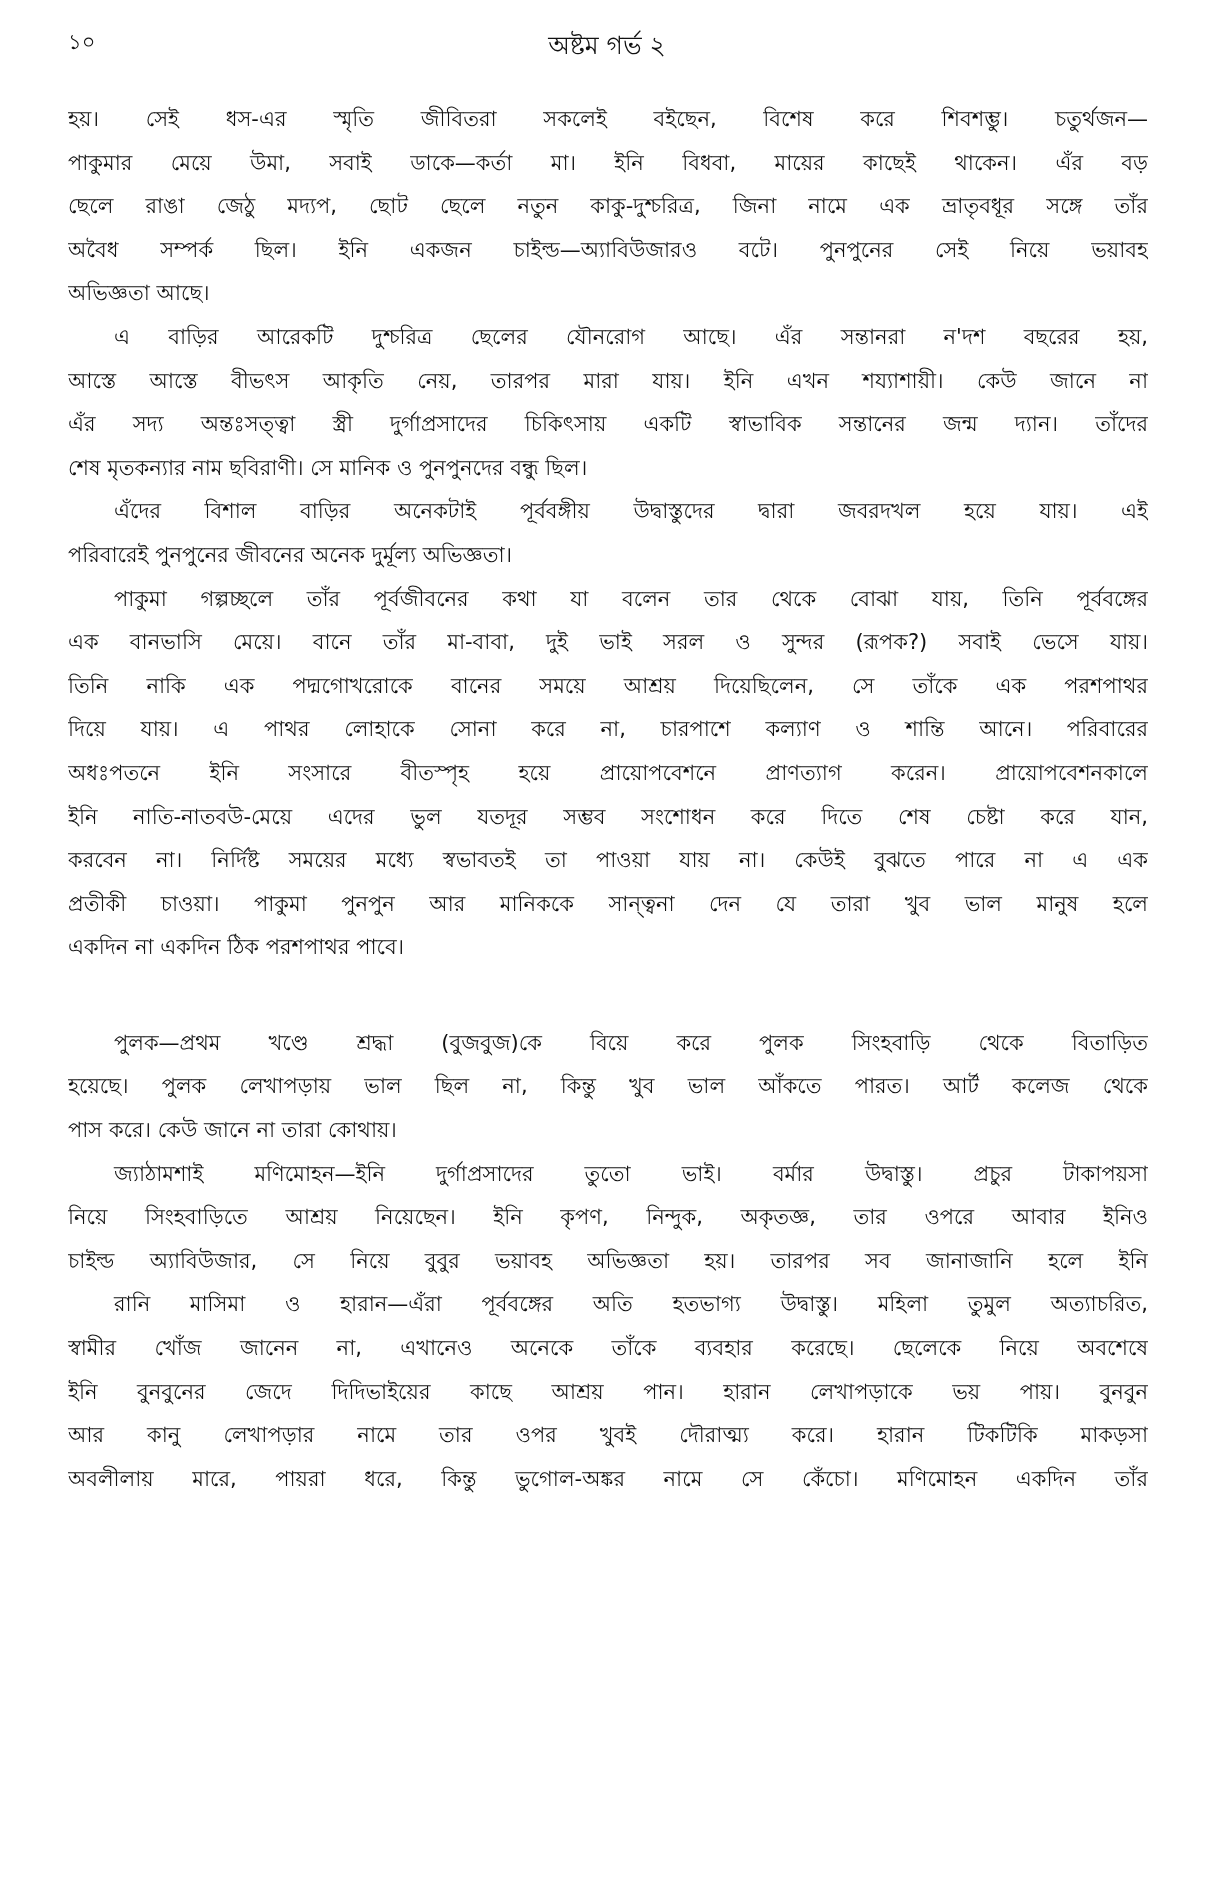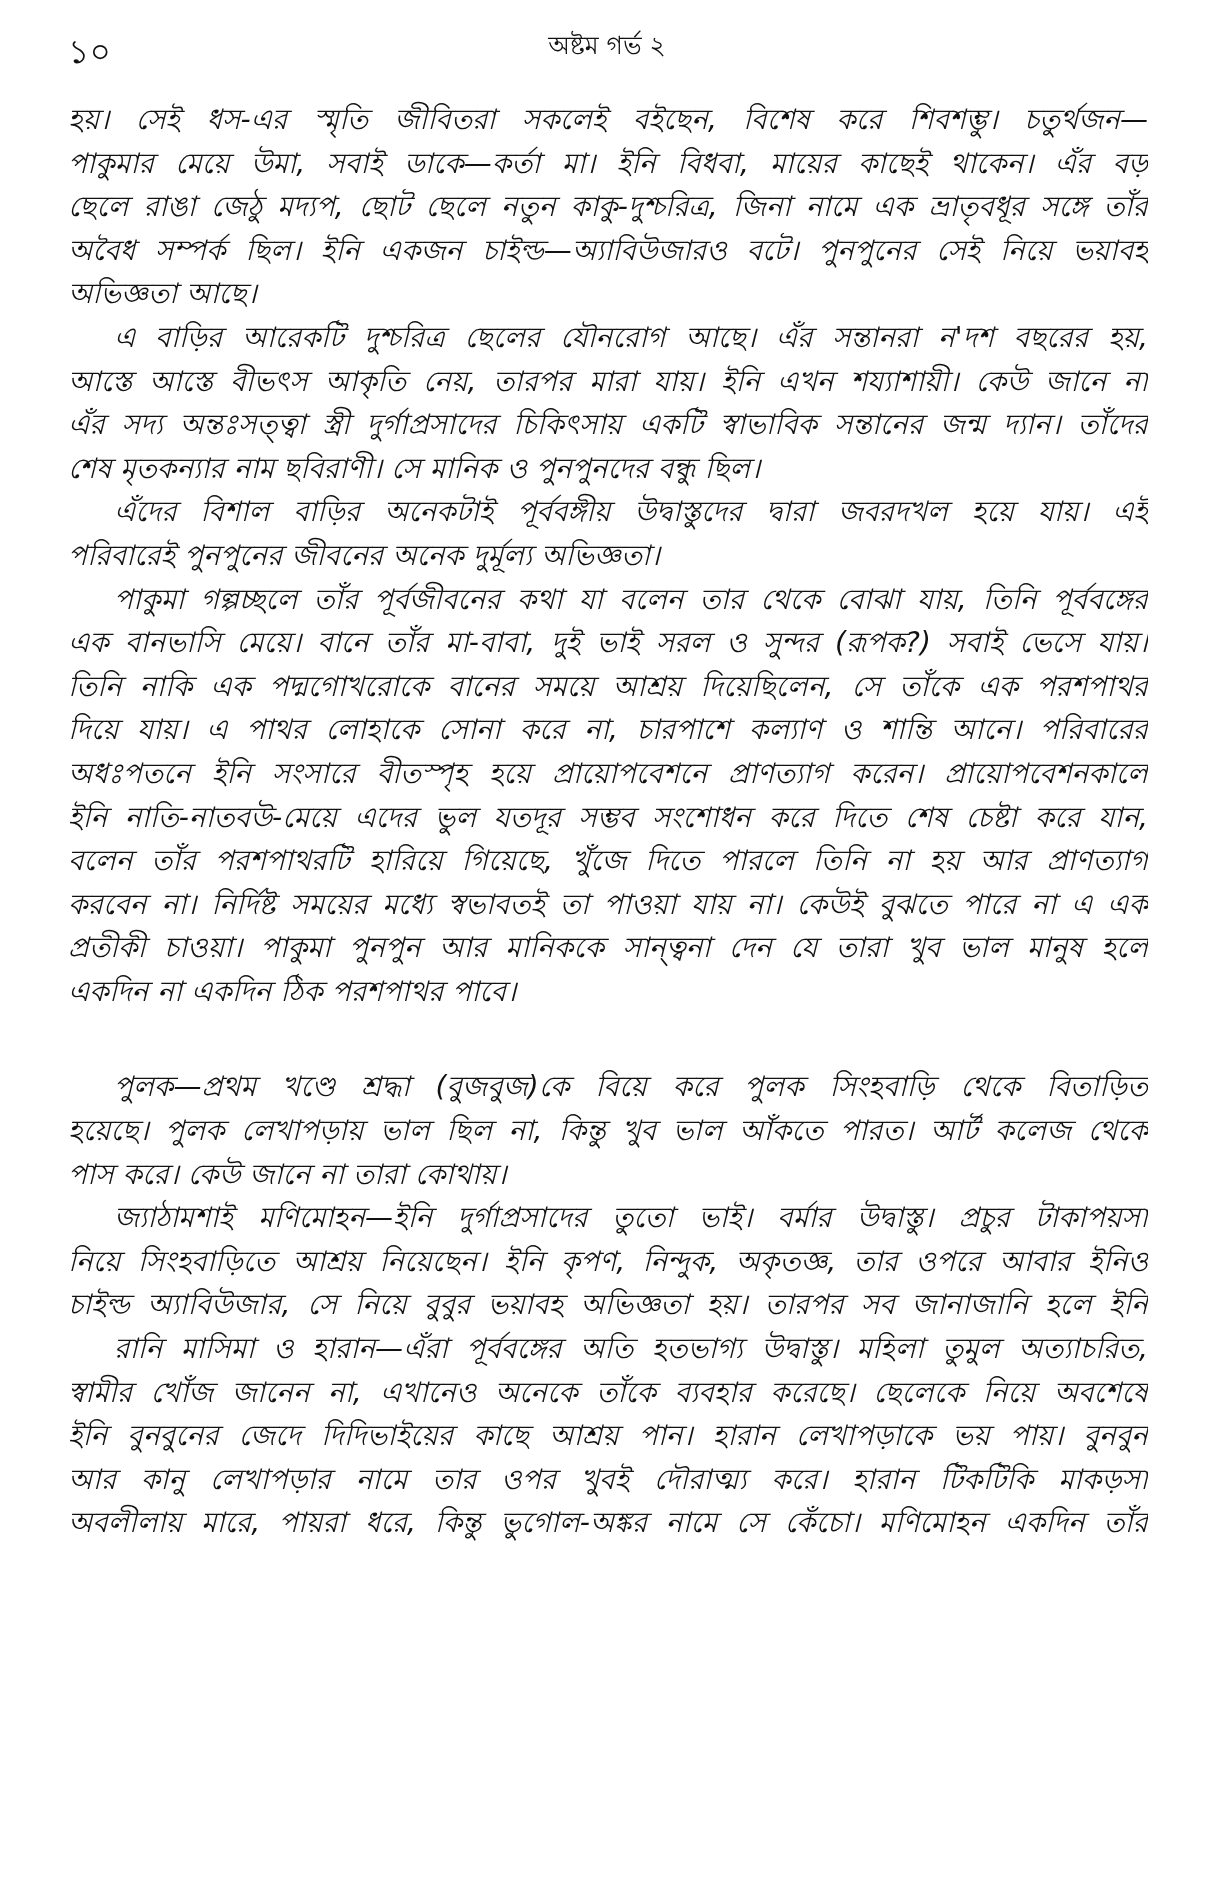--- a/index.html
+++ b/index.html
@@ -1,25 +1,25 @@
 <!DOCTYPE html>
 <html><head>
 <meta charset="utf-8">
 <style>
   html, body { margin: 0; padding: 0; }
   body {
     width: 1214px; height: 1890px; background: #ffffff; position: relative; overflow: hidden;
     font-family: "DejaVu Sans", sans-serif; color: #111;
   }
-  .page-num { position: absolute; left: 68px; top: 26px; font-size: 33px; }
+  .page-num { position: absolute; left: 68px; top: 26px; font-size: 21px; }
   .running-head { position: absolute; left: 0; width: 1214px; top: 26px; text-align: center; font-size: 25px; }
   .body-text { position: absolute; left: 68px; width: 1080px; top: 98px; }
   .line {
-    height: 43.6px; line-height: 43.6px; font-size: 28px; white-space: nowrap;
-    text-align: justify; text-align-last: justify; overflow: hidden; font-style: italic;
+    height: 43.6px; line-height: 43.6px; font-size: 21px; white-space: nowrap;
+    text-align: justify; text-align-last: justify; overflow: hidden;
   }
   .line.last { text-align-last: left; }
   .line.indent { padding-left: 46px; }
   .gap { height: 52px; }
 </style>
 </head>
 <body>
 
 <div class="page-num">১০</div>
 <div class="running-head">অষ্টম গর্ভ ২</div>
@@ -42,21 +42,20 @@
       <div class="line indent">এঁদের বিশাল বাড়ির অনেকটাই পূর্ববঙ্গীয় উদ্বাস্তুদের দ্বারা জবরদখল হয়ে যায়। এই</div>
       <div class="line last">পরিবারেই পুনপুনের জীবনের অনেক দুর্মূল্য অভিজ্ঞতা।</div>
     </div>
     <div class="paragraph">
       <div class="line indent">পাকুমা গল্পচ্ছলে তাঁর পূর্বজীবনের কথা যা বলেন তার থেকে বোঝা যায়, তিনি পূর্ববঙ্গের</div>
       <div class="line">এক বানভাসি মেয়ে। বানে তাঁর মা-বাবা, দুই ভাই সরল ও সুন্দর (রূপক?) সবাই ভেসে যায়।</div>
       <div class="line">তিনি নাকি এক পদ্মগোখরোকে বানের সময়ে আশ্রয় দিয়েছিলেন, সে তাঁকে এক পরশপাথর</div>
       <div class="line">দিয়ে যায়। এ পাথর লোহাকে সোনা করে না, চারপাশে কল্যাণ ও শান্তি আনে। পরিবারের</div>
       <div class="line">অধঃপতনে ইনি সংসারে বীতস্পৃহ হয়ে প্রায়োপবেশনে প্রাণত্যাগ করেন। প্রায়োপবেশনকালে</div>
       <div class="line">ইনি নাতি-নাতবউ-মেয়ে এদের ভুল যতদূর সম্ভব সংশোধন করে দিতে শেষ চেষ্টা করে যান,</div>
-      <div class="line">বলেন তাঁর পরশপাথরটি হারিয়ে গিয়েছে, খুঁজে দিতে পারলে তিনি না হয় আর প্রাণত্যাগ</div>
       <div class="line">করবেন না। নির্দিষ্ট সময়ের মধ্যে স্বভাবতই তা পাওয়া যায় না। কেউই বুঝতে পারে না এ এক</div>
       <div class="line">প্রতীকী চাওয়া। পাকুমা পুনপুন আর মানিককে সান্ত্বনা দেন যে তারা খুব ভাল মানুষ হলে</div>
       <div class="line last">একদিন না একদিন ঠিক পরশপাথর পাবে।</div>
     </div>
     <div class="gap"></div>
     <div class="paragraph">
       <div class="line indent">পুলক—প্রথম খণ্ডে শ্রদ্ধা (বুজবুজ)কে বিয়ে করে পুলক সিংহবাড়ি থেকে বিতাড়িত</div>
       <div class="line">হয়েছে। পুলক লেখাপড়ায় ভাল ছিল না, কিন্তু খুব ভাল আঁকতে পারত। আর্ট কলেজ থেকে</div>
       <div class="line last">পাস করে। কেউ জানে না তারা কোথায়।</div>
     </div>

